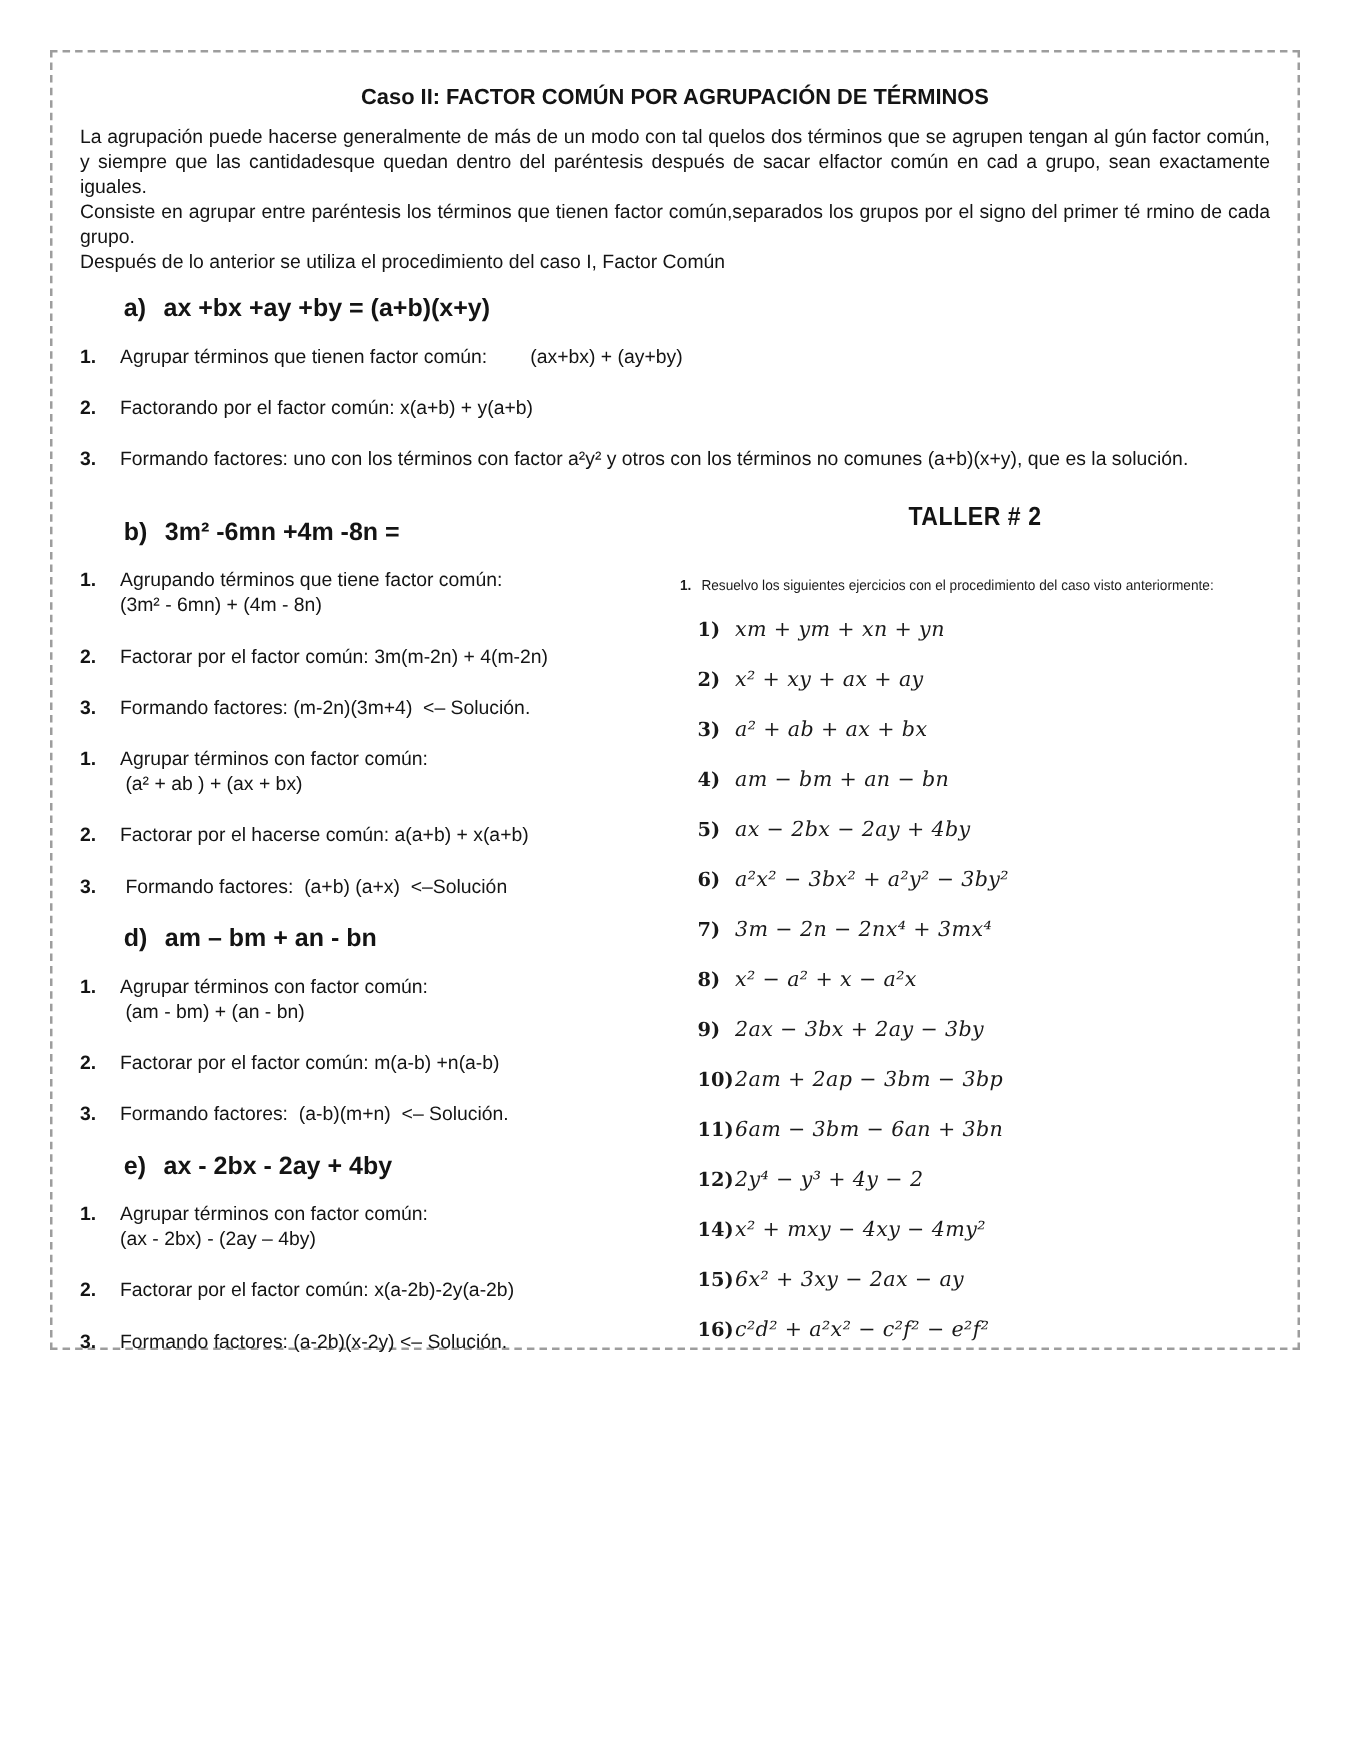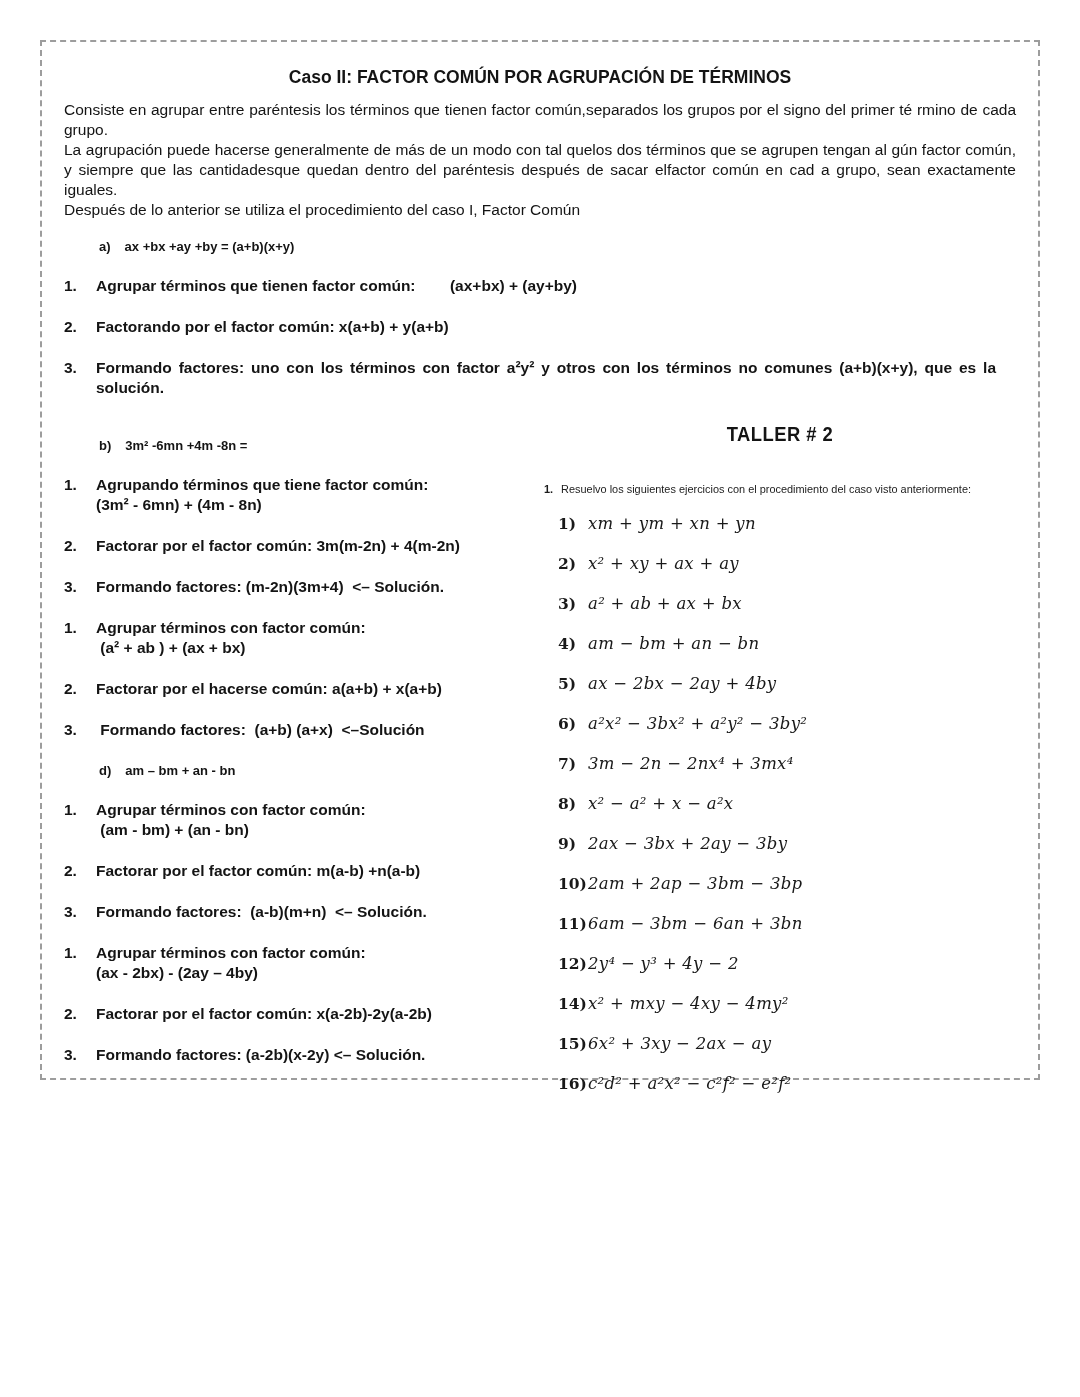--- a/index.html
+++ b/index.html
@@ -29,40 +29,39 @@
   .para {
     font-size:15.5px;
     line-height:20px;
   }
   .justify { text-align:justify; }
   .ejemplos {
     font-size:15.5px;
     margin-top:20px;
   }
   .ex-heading {
-    font-size:13px;
+    font-size:20px;
     font-weight:bold;
     padding-left:35px;
     margin:17px 0 19px 0;
     line-height:20px;
   }
   .ex-heading .ex-label { margin-right:14px; }
   .step {
     display:flex;
     align-items:flex-start;
     margin-bottom:21px;
     font-size:15.5px;
     line-height:20px;
   }
   .step-num { width:32px; flex:none; font-weight:bold; }
   .step-text {
     flex:1;
     white-space:pre-wrap;
     text-align:justify;
-    font-weight:bold;
   }
   .full-steps .step-text { max-width:900px; }
   .two-col {
     display:flex;
     align-items:flex-start;
     margin-top:4px;
   }
   .left-col { width:470px; flex:none; }
   .right-col { flex:1; padding-left:10px; }
   .taller-title {
@@ -107,22 +106,22 @@
   }
 </style>
 </head>
 <body>
 
 <div class="page">
   <div class="border-box">
 
     <h1 class="title">Caso II: FACTOR COMÚN POR AGRUPACIÓN DE TÉRMINOS</h1>
 
+    <p class="para justify">La agrupación puede hacerse generalmente de más de un modo con tal quelos dos términos que se agrupen tengan al gún factor común, y siempre que las cantidadesque quedan dentro del paréntesis después de sacar elfactor común en cad a grupo, sean exactamente iguales.</p>
     <p class="para justify">Consiste en agrupar entre paréntesis los términos que tienen factor común,separados los grupos por el signo del primer té rmino de cada grupo.</p>
-    <p class="para justify">La agrupación puede hacerse generalmente de más de un modo con tal quelos dos términos que se agrupen tengan al gún factor común, y siempre que las cantidadesque quedan dentro del paréntesis después de sacar elfactor común en cad a grupo, sean exactamente iguales.</p>
     <p class="para">Después de lo anterior se utiliza el procedimiento del caso I, Factor Común</p>
 
 
     <section class="example full-steps">
       <p class="ex-heading">
         <span class="ex-label">a)</span><span>ax +bx +ay +by = (a+b)(x+y)</span>
       </p>
       <div class="step">
         <span class="step-num">1.</span>
         <div class="step-text">Agrupar términos que tienen factor común:        (ax+bx) + (ay+by)</div>
@@ -188,20 +187,23 @@
             <span class="step-num">2.</span>
             <div class="step-text">Factorar por el factor común: m(a-b) +n(a-b)</div>
           </div>
           <div class="step">
             <span class="step-num">3.</span>
             <div class="step-text">Formando factores:  (a-b)(m+n)  &lt;– Solución.</div>
           </div>
         </section>
 
         <section class="example">
+          <p class="ex-heading">
+            <span class="ex-label">e)</span><span>ax - 2bx - 2ay + 4by</span>
+          </p>
           <div class="step">
             <span class="step-num">1.</span>
             <div class="step-text">Agrupar términos con factor común:
 (ax - 2bx) - (2ay – 4by)</div>
           </div>
           <div class="step">
             <span class="step-num">2.</span>
             <div class="step-text">Factorar por el factor común: x(a-2b)-2y(a-2b)</div>
           </div>
           <div class="step">

